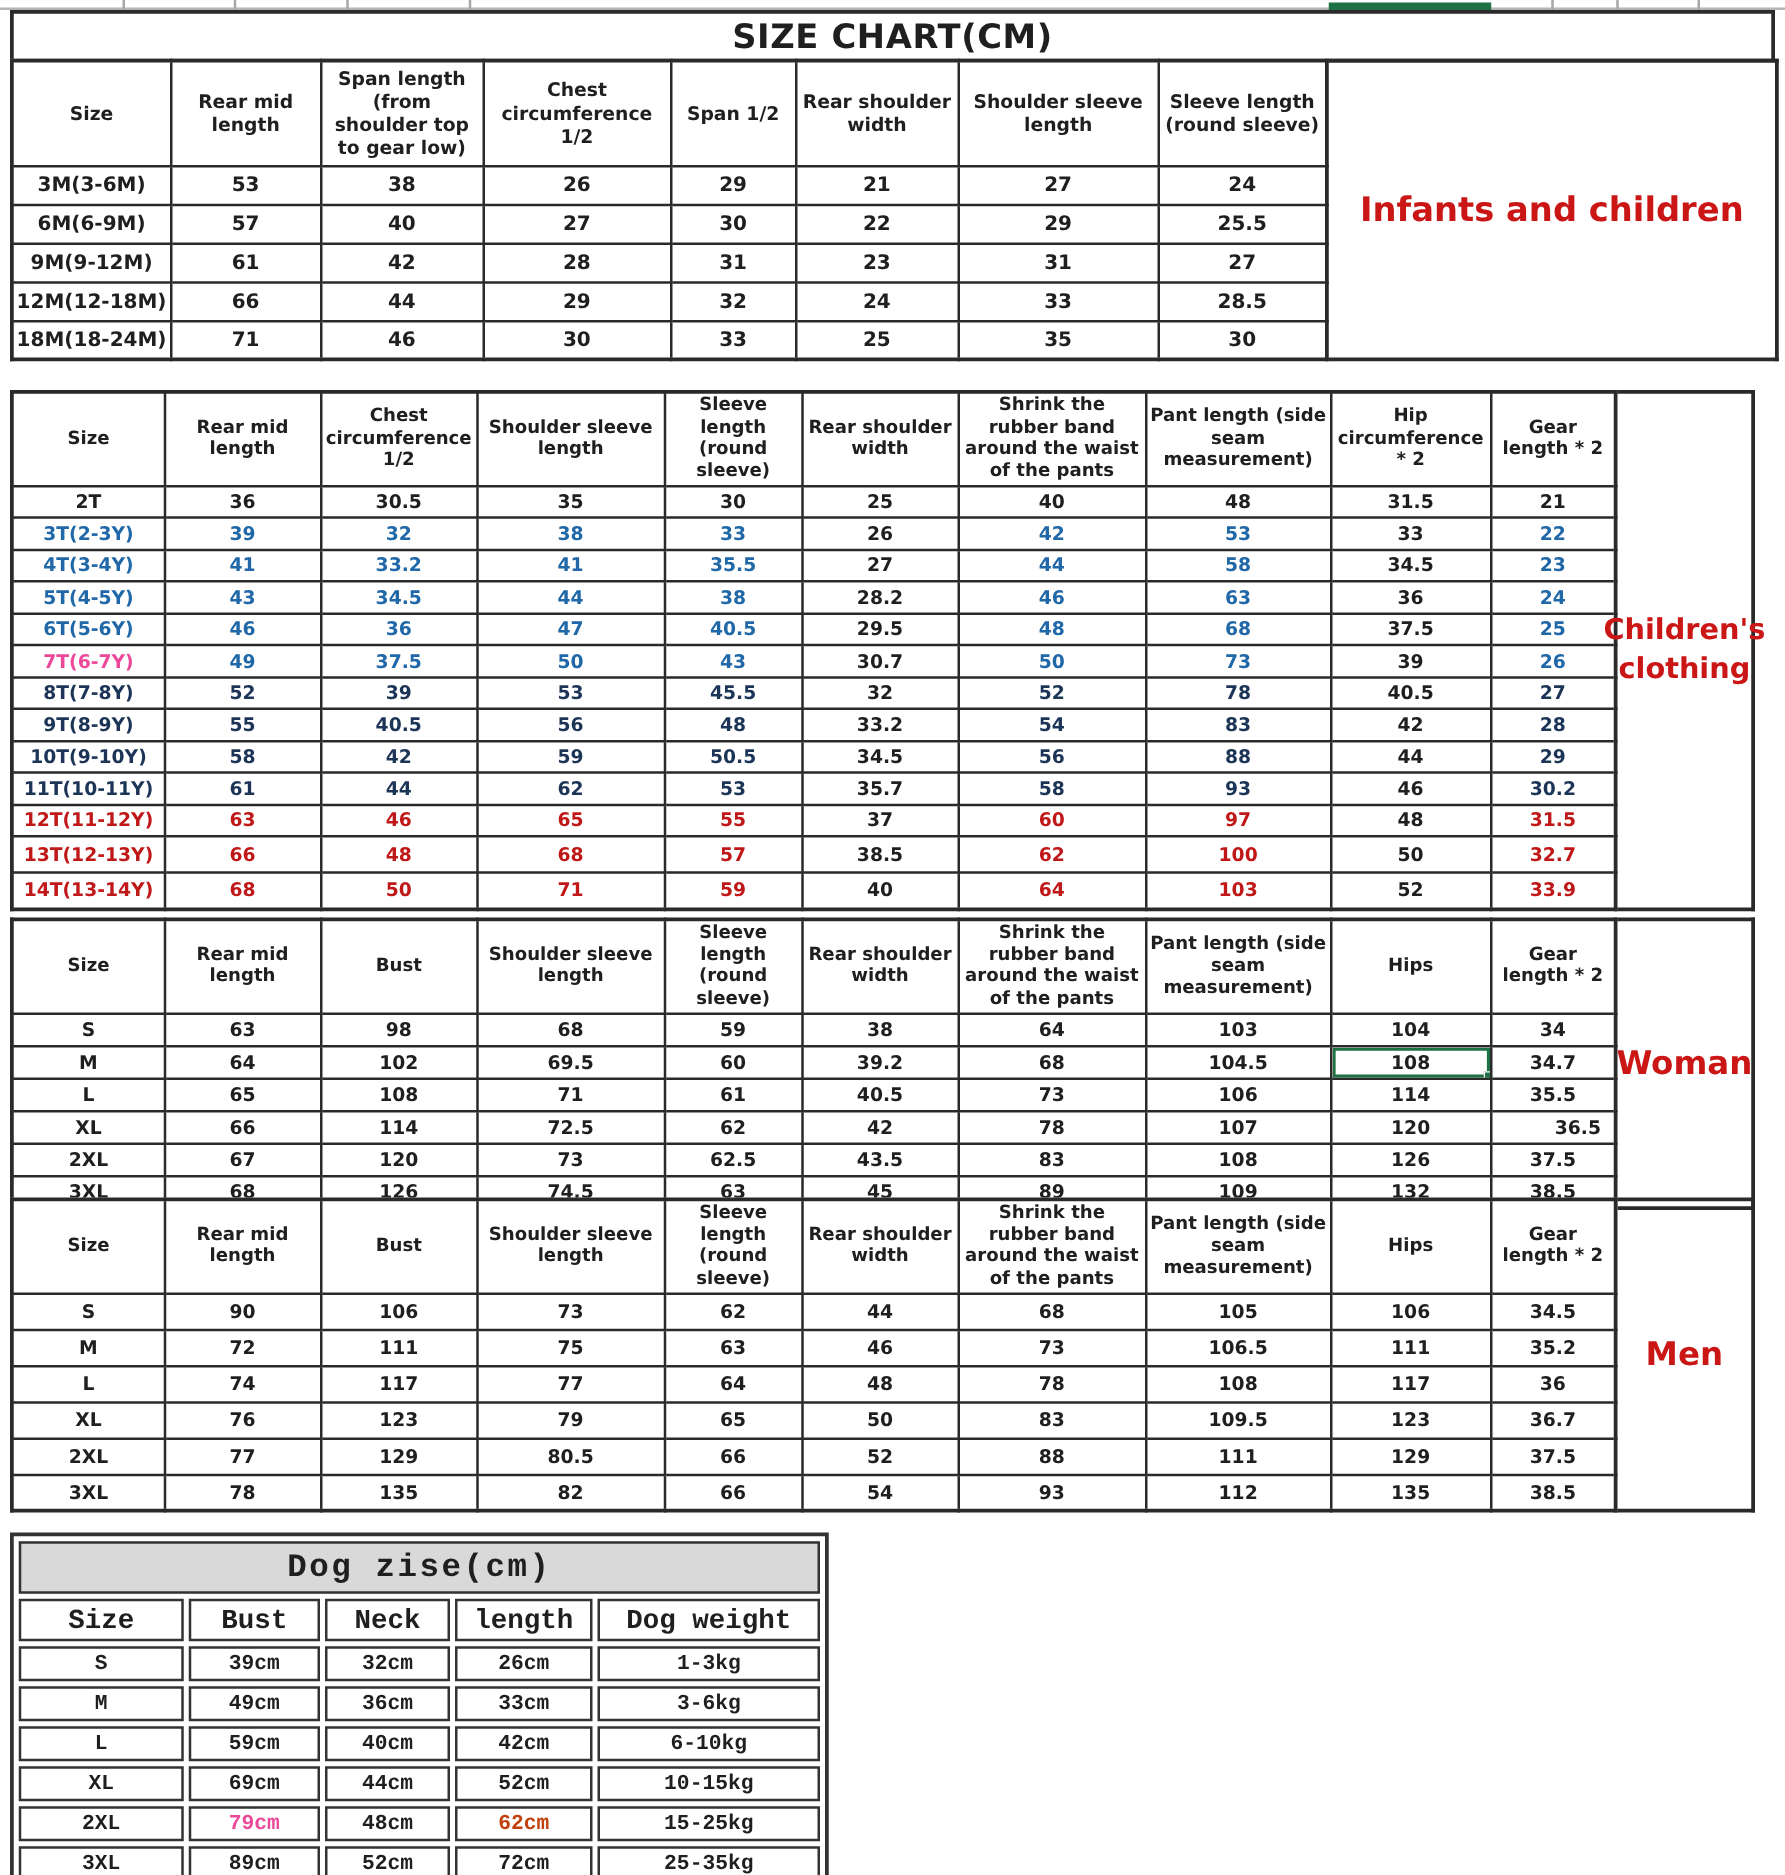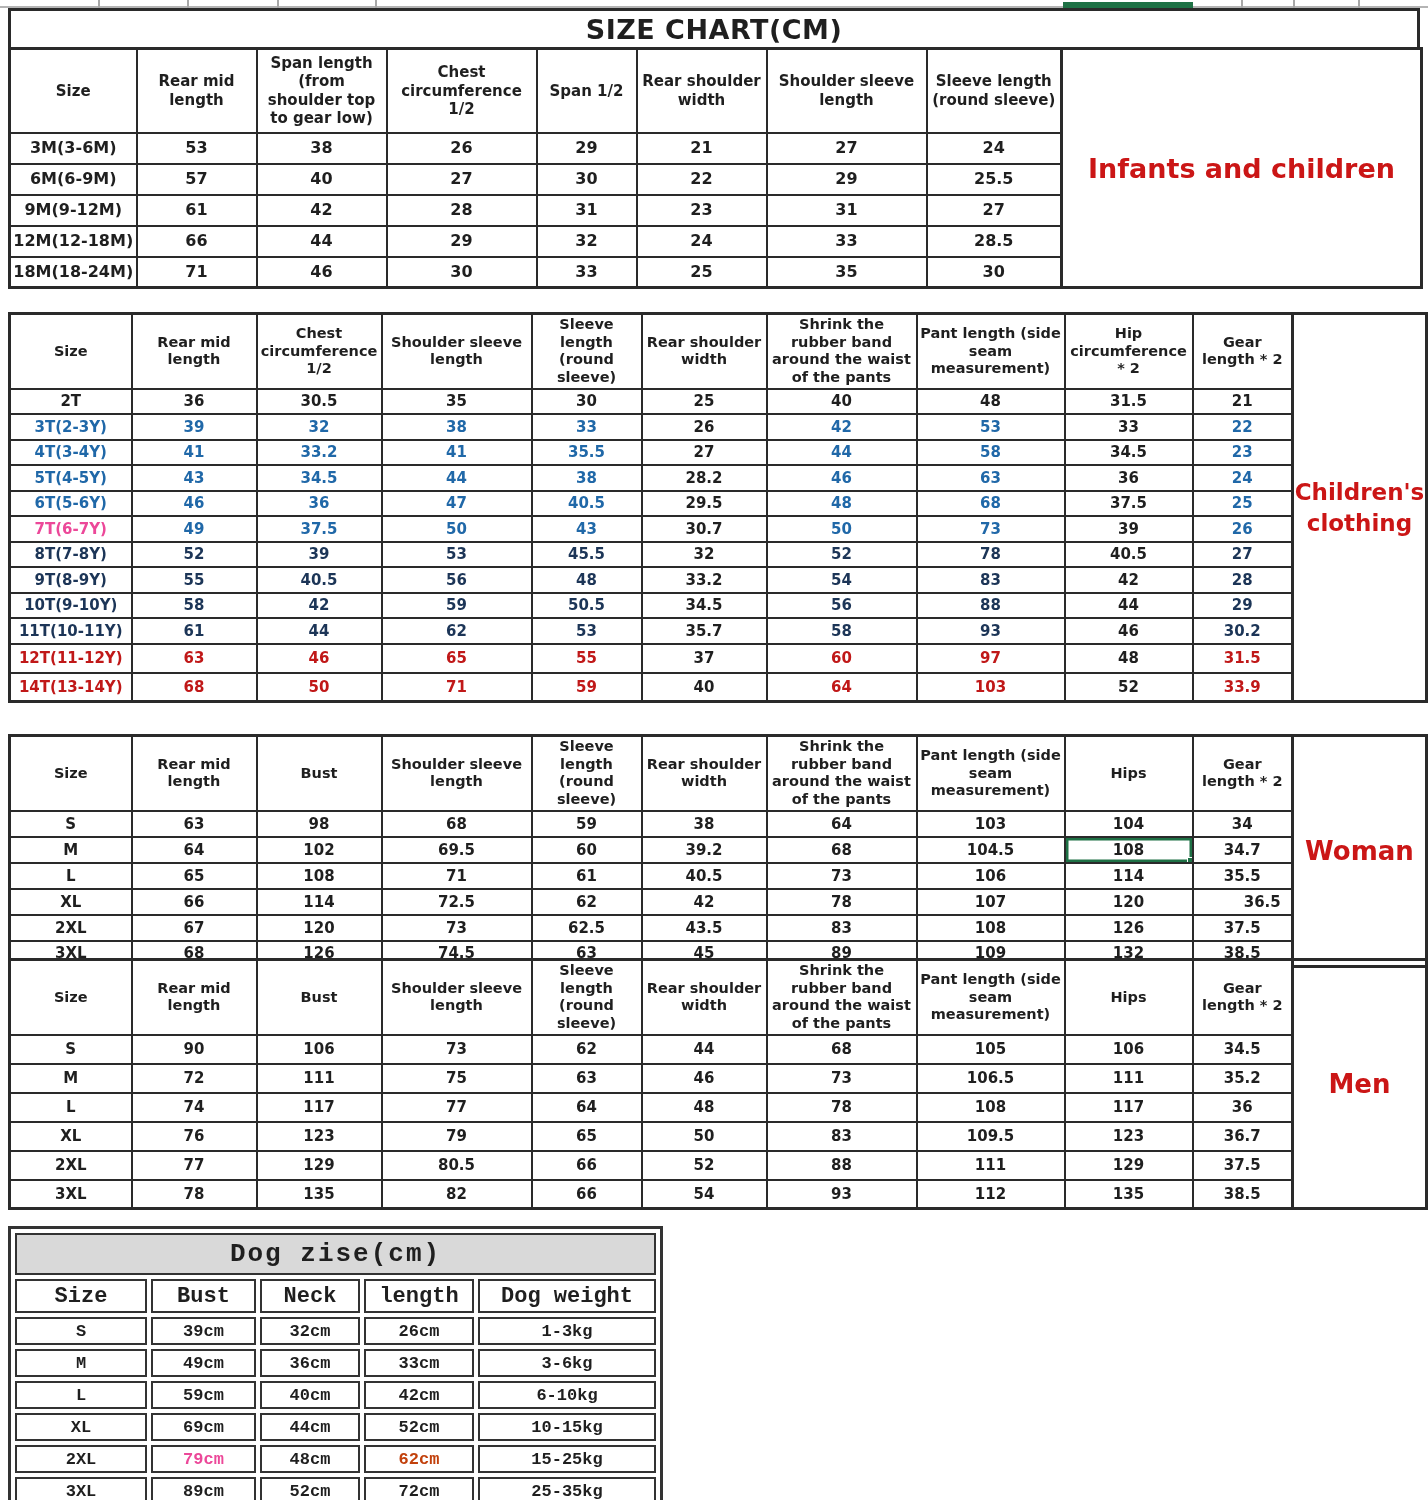--- a/index.html
+++ b/index.html
@@ -45,21 +45,21 @@
 
   .t1-title{box-sizing:border-box;width:1412px;height:42px;border:3px solid var(--border);
     display:flex;align-items:center;justify-content:center;font-size:27px;font-weight:bold;letter-spacing:.5px;}
   .trow{display:flex;align-items:stretch;}
   #sec-infants .trow{margin-top:-3px;}
 
   .side-label{box-sizing:border-box;border:3px solid var(--border);border-left:none;
     display:flex;align-items:center;justify-content:center;text-align:center;
     font-weight:bold;color:var(--label-red);}
   .lbl-infants{width:360px;font-size:27px;}
-  .lbl-narrow{width:134px;font-size:23px;line-height:1.35;padding:4px 8px;}
+  .lbl-narrow{width:110px;font-size:23px;line-height:1.35;padding:4px 8px;}
   .lbl-woman,.lbl-men{font-size:26px;}
 
   
   .sel{position:relative;box-shadow:inset 0 0 0 2.5px var(--excel-green);}
   .sel::after{content:"";position:absolute;right:-4px;bottom:-4px;width:7px;height:7px;
     background:var(--excel-green);border:1.5px solid #fff;z-index:3;}
 
   
   #dog-table{border-collapse:separate;border-spacing:4px;border:3px solid #333;width:625px;
     font-family:"Liberation Mono","DejaVu Sans Mono",monospace;}
@@ -313,20 +313,32 @@
             <td style="color: rgb(192, 24, 24);">12T(11-12Y)</td>
             <td style="color: rgb(192, 24, 24);">63</td>
             <td style="color: rgb(192, 24, 24);">46</td>
             <td style="color: rgb(192, 24, 24);">65</td>
             <td style="color: rgb(192, 24, 24);">55</td>
             <td style="color: rgb(31, 31, 31);">37</td>
             <td style="color: rgb(192, 24, 24);">60</td>
             <td style="color: rgb(192, 24, 24);">97</td>
             <td style="color: rgb(31, 31, 31);">48</td>
             <td style="color: rgb(192, 24, 24);">31.5</td>
+          </tr>
+          <tr>
+            <td style="color: rgb(192, 24, 24);">13T(12-13Y)</td>
+            <td style="color: rgb(192, 24, 24);">66</td>
+            <td style="color: rgb(192, 24, 24);">48</td>
+            <td style="color: rgb(192, 24, 24);">68</td>
+            <td style="color: rgb(192, 24, 24);">57</td>
+            <td style="color: rgb(31, 31, 31);">38.5</td>
+            <td style="color: rgb(192, 24, 24);">62</td>
+            <td style="color: rgb(192, 24, 24);">100</td>
+            <td style="color: rgb(31, 31, 31);">50</td>
+            <td style="color: rgb(192, 24, 24);">32.7</td>
           </tr>
           <tr>
             <td style="color: rgb(192, 24, 24);">14T(13-14Y)</td>
             <td style="color: rgb(192, 24, 24);">68</td>
             <td style="color: rgb(192, 24, 24);">50</td>
             <td style="color: rgb(192, 24, 24);">71</td>
             <td style="color: rgb(192, 24, 24);">59</td>
             <td style="color: rgb(31, 31, 31);">40</td>
             <td style="color: rgb(192, 24, 24);">64</td>
             <td style="color: rgb(192, 24, 24);">103</td>

